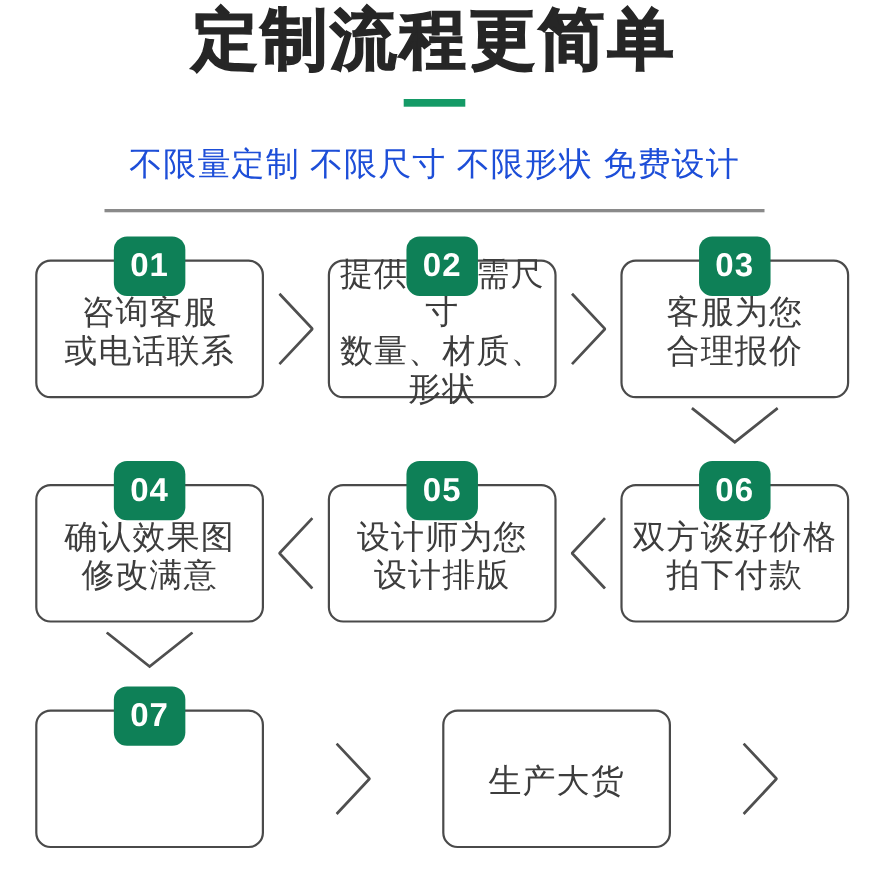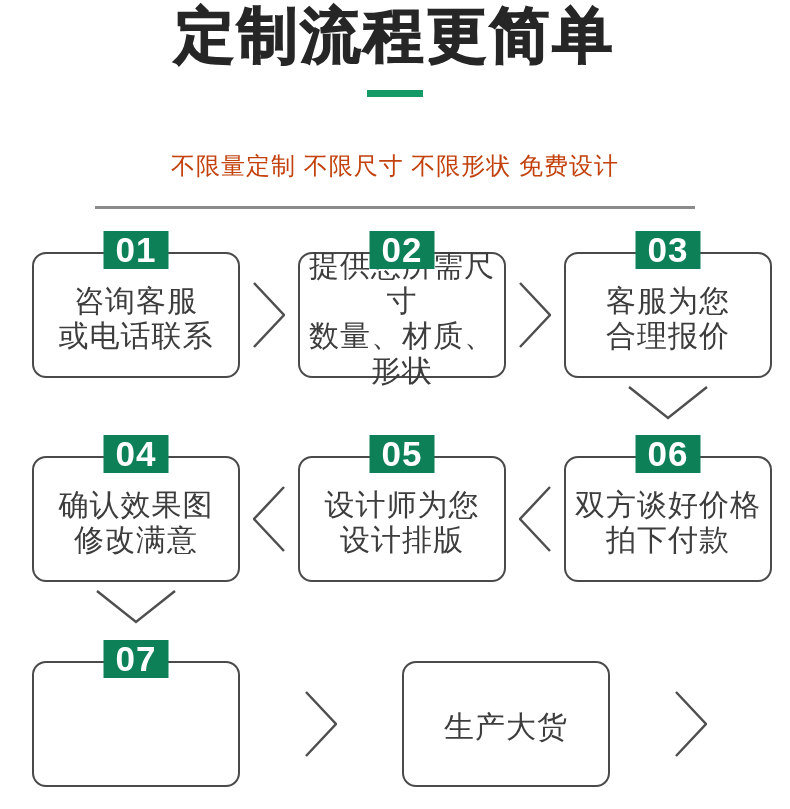--- a/index.html
+++ b/index.html
@@ -12,44 +12,45 @@
     margin: 0; text-align: center;
     font-size: 60px; line-height: 72px; font-weight: 900;
     color: #262626; letter-spacing: 3px;
     -webkit-text-stroke: 1.5px #262626;
   }
   .title-underline {
     width: 56px; height: 7px; margin: 18px auto 0;
     background: #149a66;
   }
   .subtitle {
-    margin-top: 52px; text-align: center;
-    font-size: 24px; line-height: 34px; color: #c2410c; letter-spacing: 1px;
+    margin-top: 36px; text-align: center;
+    font-size: 30px; line-height: 34px; color: #1d4ed8; letter-spacing: 1px;
   }
   .divider {
     width: 600px; height: 0; margin: 23px auto 0;
     border-top: 3px solid #8a8a8a;
   }
   .flow { width: 740px; margin: 20px 18px 0 32px; }
   .flow-row {
     display: flex; justify-content: space-between; align-items: stretch;
     height: 149px;
   }
   .step-box {
     position: relative; width: 208px; height: 126px; margin-top: 23px;
     box-sizing: border-box; background: #ffffff;
     border: 2px solid #4a4a4a; border-radius: 14px;
     display: flex; align-items: center; justify-content: center;
   }
   .badge {
     position: absolute; top: -23px; left: 50%; transform: translateX(-50%);
-    width: 65px; height: 38px; background: #0e8057;
-    color: #ffffff; font-size: 35px; font-weight: bold;
+    width: 65px; height: 54px; background: #0e8057;
+    color: #ffffff; font-size: 30px; font-weight: bold;
     display: flex; align-items: center; justify-content: center;
     letter-spacing: 1px;
+    border-radius: 12px;
   }
   .step-text {
     text-align: center; font-size: 30px; line-height: 35px;
     color: #3d3d3d; letter-spacing: 1px; margin-top: 5px;
   }
   .arrow-cell {
     flex: 1; display: flex; align-items: center; justify-content: center;
     padding-top: 23px;
   }
   .gap-row { position: relative; height: 55px; }

